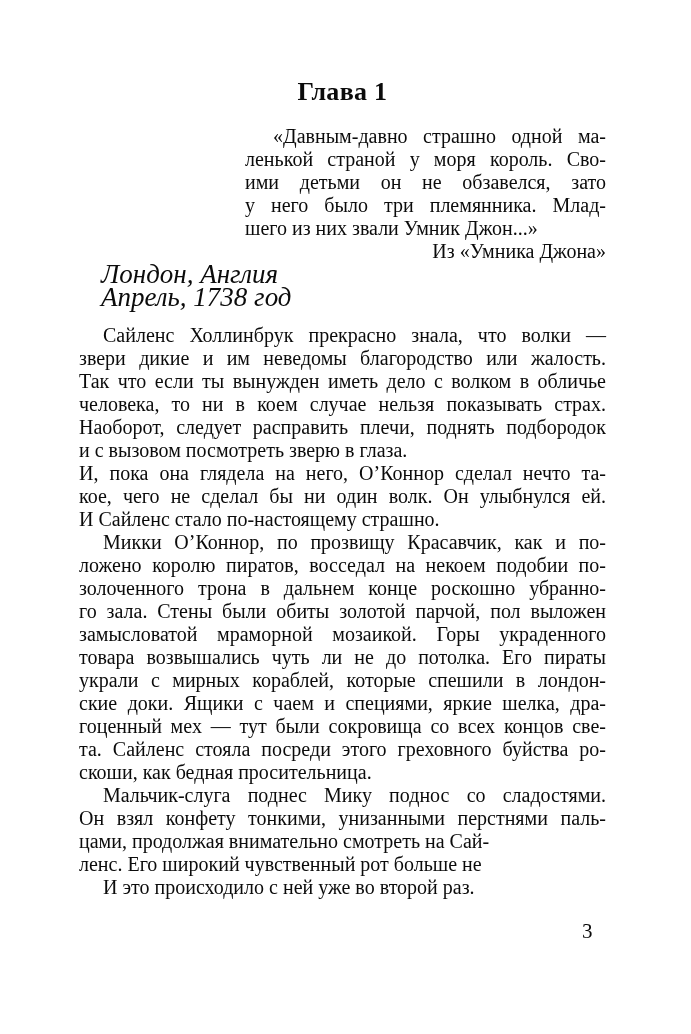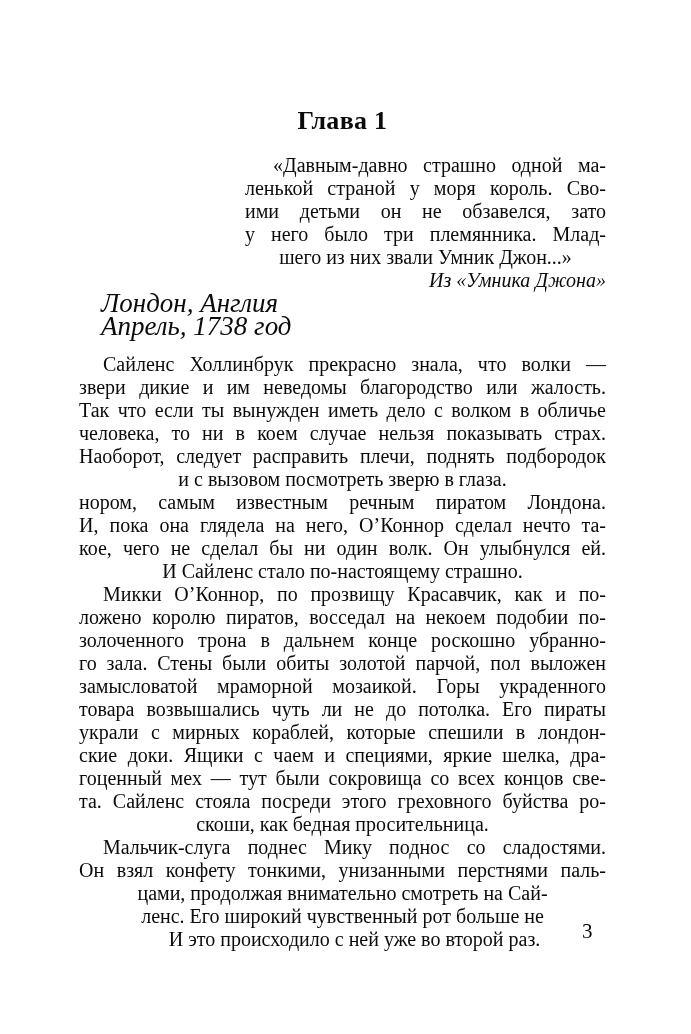--- a/index.html
+++ b/index.html
@@ -11,50 +11,48 @@
     color: #0b0b0b;
     font-family: "Liberation Serif", "DejaVu Serif", serif;
     overflow: hidden;
   }
   .column {
     position: absolute;
     left: 79px;
     top: 0;
     width: 527px;
     font-size: 20px;
-    margin-top: 29px;
   }
   .heading {
     margin: 76px 0 0 0;
     font-size: 26px;
     line-height: 32px;
     font-weight: bold;
     text-align: center;
     letter-spacing: 0.3px;
   }
   .epigraph {
     margin-top: 17px;
     margin-left: 166px;
   }
   .line {
     font-size: 20px;
     line-height: 23px;
     height: 23px;
-    text-align: center;
+    text-align: left;
     white-space: normal;
     overflow: visible;
   }
   .line.j {
     text-align: justify;
     text-align-last: justify;
   }
   .line.ind { text-indent: 24px; }
   .epigraph .line.ind { text-indent: 28px; }
   .attribution {
-    font-style: italic;
     text-align: right;
     font-size: 20px;
     line-height: 23px;
     height: 23px;
   }
   .dateline {
     padding-left: 22px;
     font-style: italic;
   }
   .dateline .dl {
@@ -98,21 +96,20 @@
     <div id="body-text">
         <div class="para">
           <div class="line j ind">Сайленс Холлинбрук прекрасно знала, что волки —</div>
           <div class="line j">звери дикие и им неведомы благородство или жалость.</div>
           <div class="line j">Так что если ты вынужден иметь дело с волком в обличье</div>
           <div class="line j">человека, то ни в коем случае нельзя показывать страх.</div>
           <div class="line j">Наоборот, следует расправить плечи, поднять подбородок</div>
           <div class="line">и с вызовом посмотреть зверю в глаза.</div>
         </div>
         <div class="para">
-          <div class="line j">нором, самым известным речным пиратом Лондона.</div>
           <div class="line j">И, пока она глядела на него, О’Коннор сделал нечто та-</div>
           <div class="line j">кое, чего не сделал бы ни один волк. Он улыбнулся ей.</div>
           <div class="line">И Сайленс стало по-настоящему страшно.</div>
         </div>
         <div class="para">
           <div class="line j ind">Микки О’Коннор, по прозвищу Красавчик, как и по-</div>
           <div class="line j">ложено королю пиратов, восседал на некоем подобии по-</div>
           <div class="line j">золоченного трона в дальнем конце роскошно убранно-</div>
           <div class="line j">го зала. Стены были обиты золотой парчой, пол выложен</div>
           <div class="line j">замысловатой мраморной мозаикой. Горы украденного</div>

